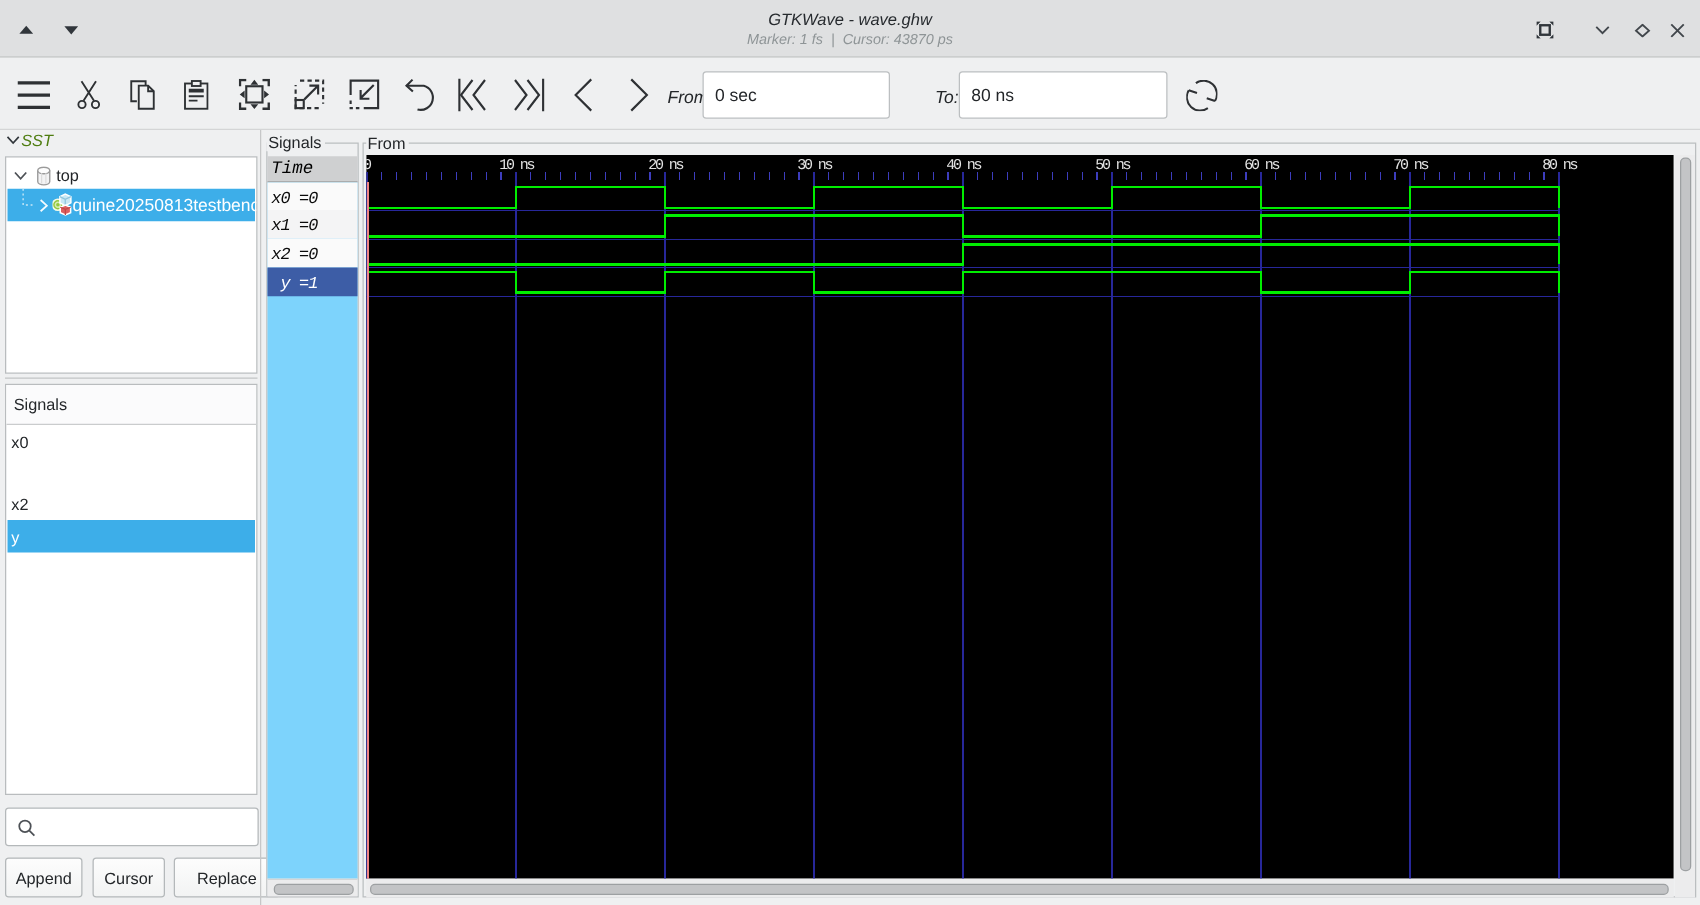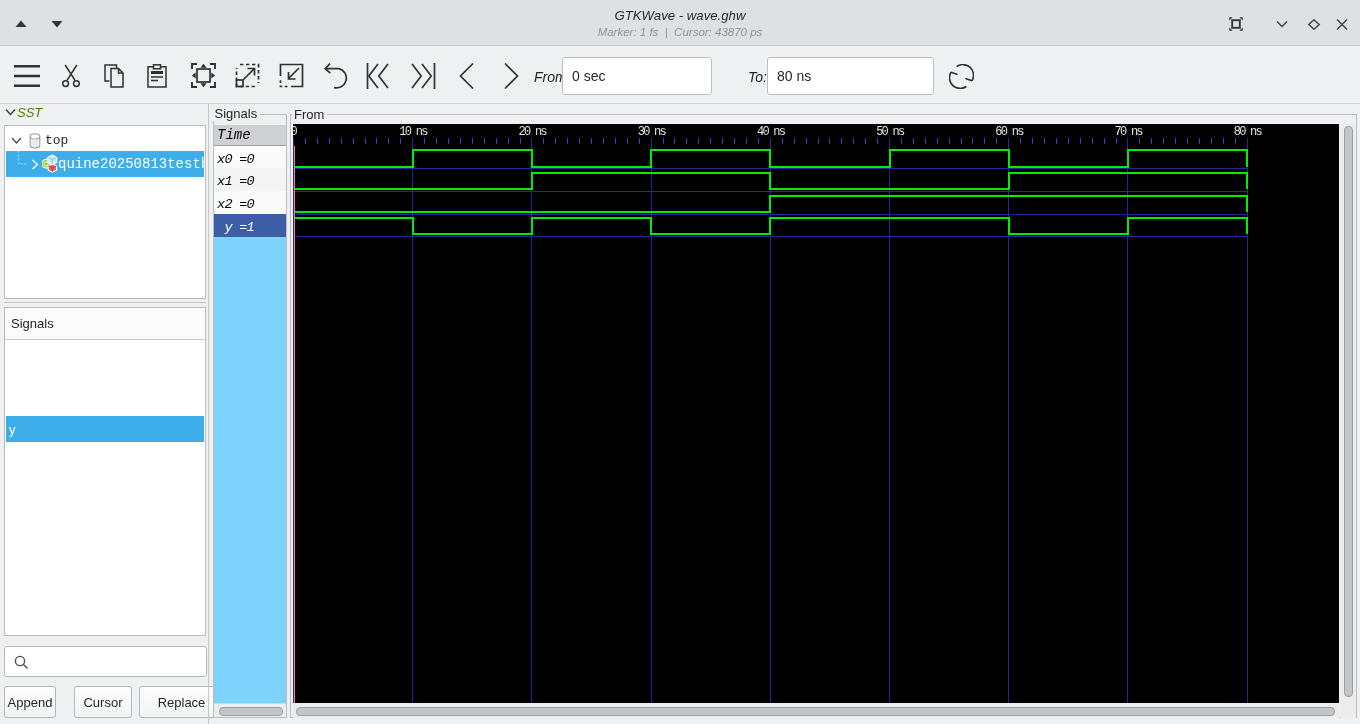--- a/index.html
+++ b/index.html
@@ -17,21 +17,21 @@
   #toolbar { left:0; top:47px; width:1360px; height:57px; background:#eff0f1; border-bottom:1px solid #d4d5d6; }
   .tbtxt { font-size:14px; color:#232629; }
   .field { position:absolute; height:38px; background:#ffffff; border:1px solid #bcbfc1; border-radius:3px; font-size:14px; color:#232629; line-height:36px; padding-left:9px; }
 
   
   .whitebox { position:absolute; background:#ffffff; border:1px solid #b9bcbe; }
   .frame { position:absolute; border:1px solid #bbbec0; }
   .flabel { position:absolute; font-size:13px; color:#232629; background:#eff0f1; padding:0 2px; z-index:3; }
 
   
-  .treerow { position:absolute; left:1px; right:1px; font-size:13px; color:#232629;font-family:Liberation Mono, monospace; }
+  .treerow { position:absolute; left:1px; right:1px; font-size:13px; color:#232629; }
   .sel-blue { background:#3daee9; color:#ffffff; }
 
   
   .lrow { position:absolute; left:1px; right:1px; font-size:13px; color:#232629; padding-left:3px; display:flex; align-items:center; }
 
   
   .mono { font-family:"Liberation Mono", monospace; }
   #timehdr { background:#cfd0d1; border-bottom:1px solid #9fa0a1;text-align:center; }
   .mrow { position:absolute; left:0; width:100%; font-size:13.5px; letter-spacing:-0.7px; color:#0a0a0a; display:flex; align-items:center; padding-left:3px; padding-top:4px; }
 
@@ -164,31 +164,33 @@
         <path d="M6.2 11.8 L10.3 13.5 L14.5 11.8 M10.3 13.5 V18" fill="none" stroke="#c04848" stroke-width="1"></path>
       </svg>
     <span style="position:absolute;left:52px;top:5px;font-size:14px;white-space:nowrap">quine20250813testbench</span>
   </div>
 </div>
 
 <div class="abs" style="left:4px;top:302px;width:202px;height:1px;background:#c2c4c5"></div>
 
 <div class="whitebox" style="left:4px;top:307px;width:202px;height:329px;overflow:hidden">
   <div style="position:absolute;left:0;top:0;width:100%;height:32px;background:#fbfbfc;border-bottom:1px solid #cacccd;font-size:13px;color:#232629;display:flex;align-items:center;padding-left:6px">Signals</div>
+  <div class="lrow" style="top:32px;height:26px">x0</div>
+  <div class="lrow" style="top:83px;height:25px">x2</div>
   <div class="lrow sel-blue" style="top:108px;height:26px;color:#fff">y</div>
 </div>
 
 <div class="whitebox" style="left:4px;top:646px;width:203px;height:31px;border-radius:3px;border-color:#b4b8ba">
   <svg class="ic" style="left:8px;top:7px" width="17" height="17" viewBox="0 0 17 17" fill="none" stroke="#4d5156" stroke-width="1.4">
       <circle cx="7" cy="7" r="4.6"></circle>
       <path d="M10.5 10.5 L14.5 14.5"></path>
     </svg>
 </div>
 
-<div class="btn" style="left:4px;top:686px;width:52px">Append</div>
+<div class="btn" style="left:4px;top:686px;width:62px">Append</div>
 <div class="btn" style="left:74px;top:686px;width:58px">Cursor</div>
 <div class="btn" style="left:139px;top:686px;width:85px">Replace</div>
 
 <div class="abs" style="left:208px;top:104px;width:1px;height:620px;background:#c6c7c8"></div>
 
 <div class="frame" style="left:213px;top:114px;width:74px;height:604px;background:#eff0f1"></div>
 <div class="flabel" style="left:213px;top:106px;padding:0 3px 0 1.5px">Signals</div>
 <div class="abs mono" id="timehdr" style="left:214px;top:125px;width:72px;height:21px;font-size:14px;color:#000;display:flex;align-items:center;padding-left:3px">Time</div>
 <div class="abs" style="left:214px;top:146px;width:72px;height:557px;background:#7dd3fc">
   <div class="mrow mono" style="top:0;height:22px;background:#fafafa">x0 =0</div>

